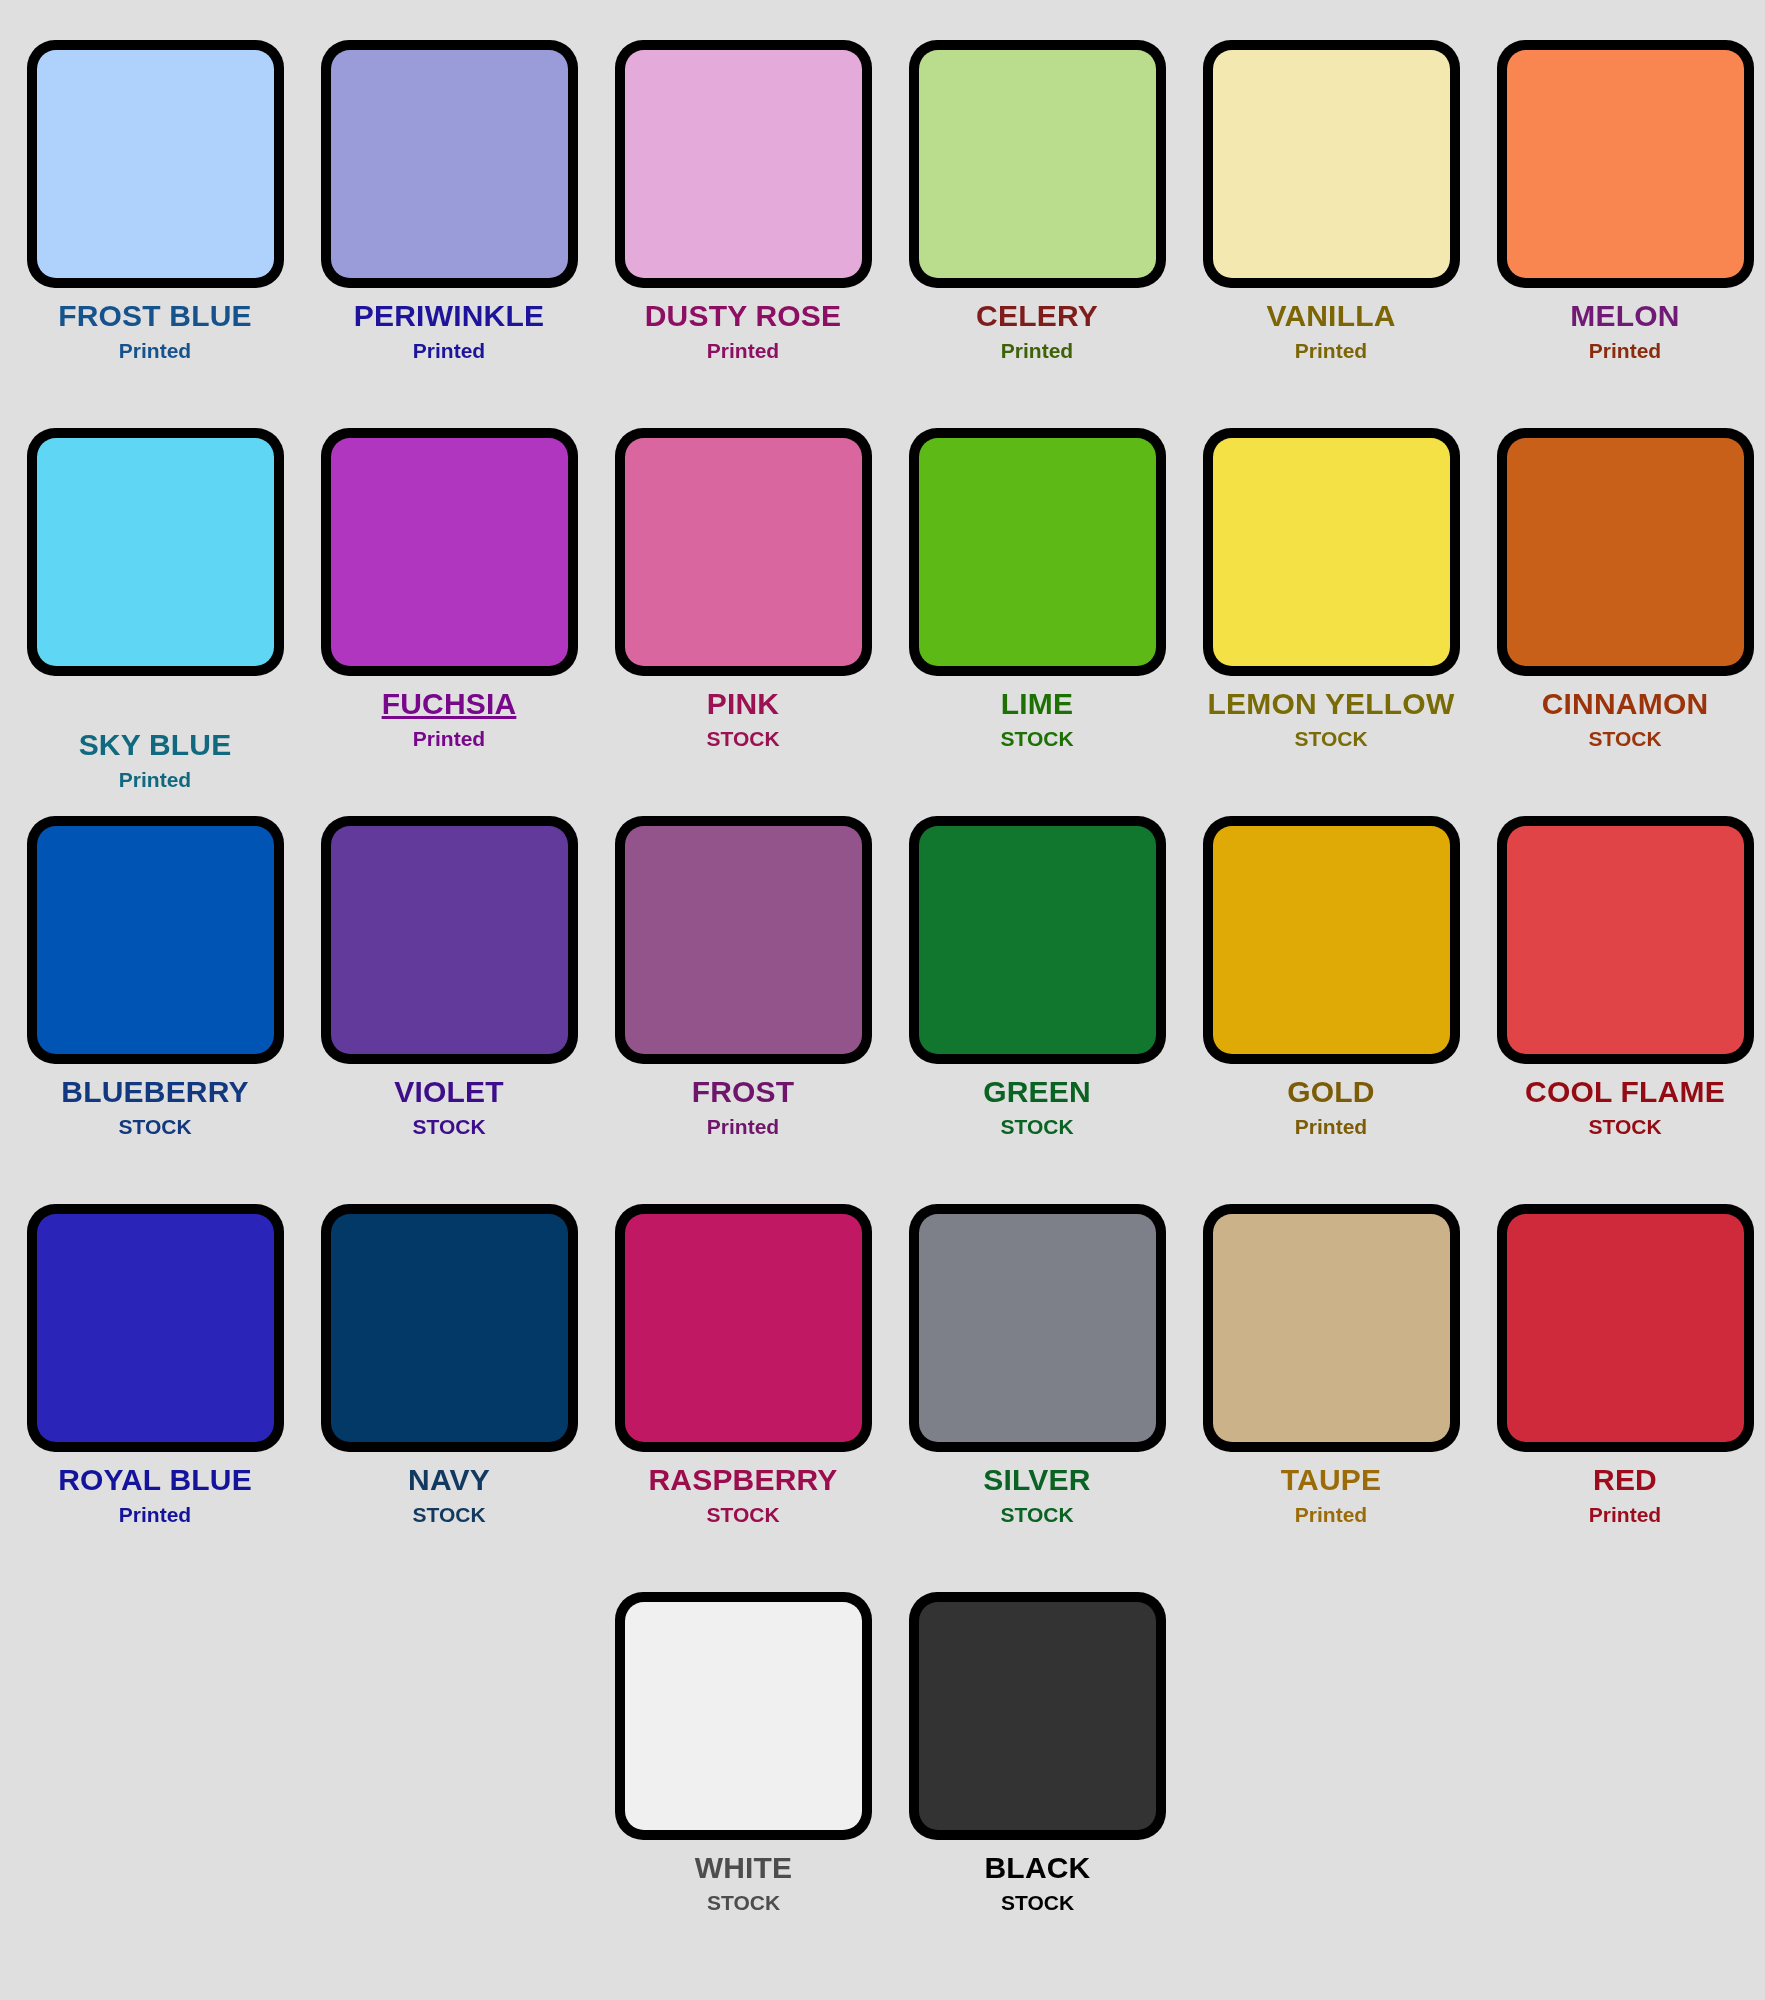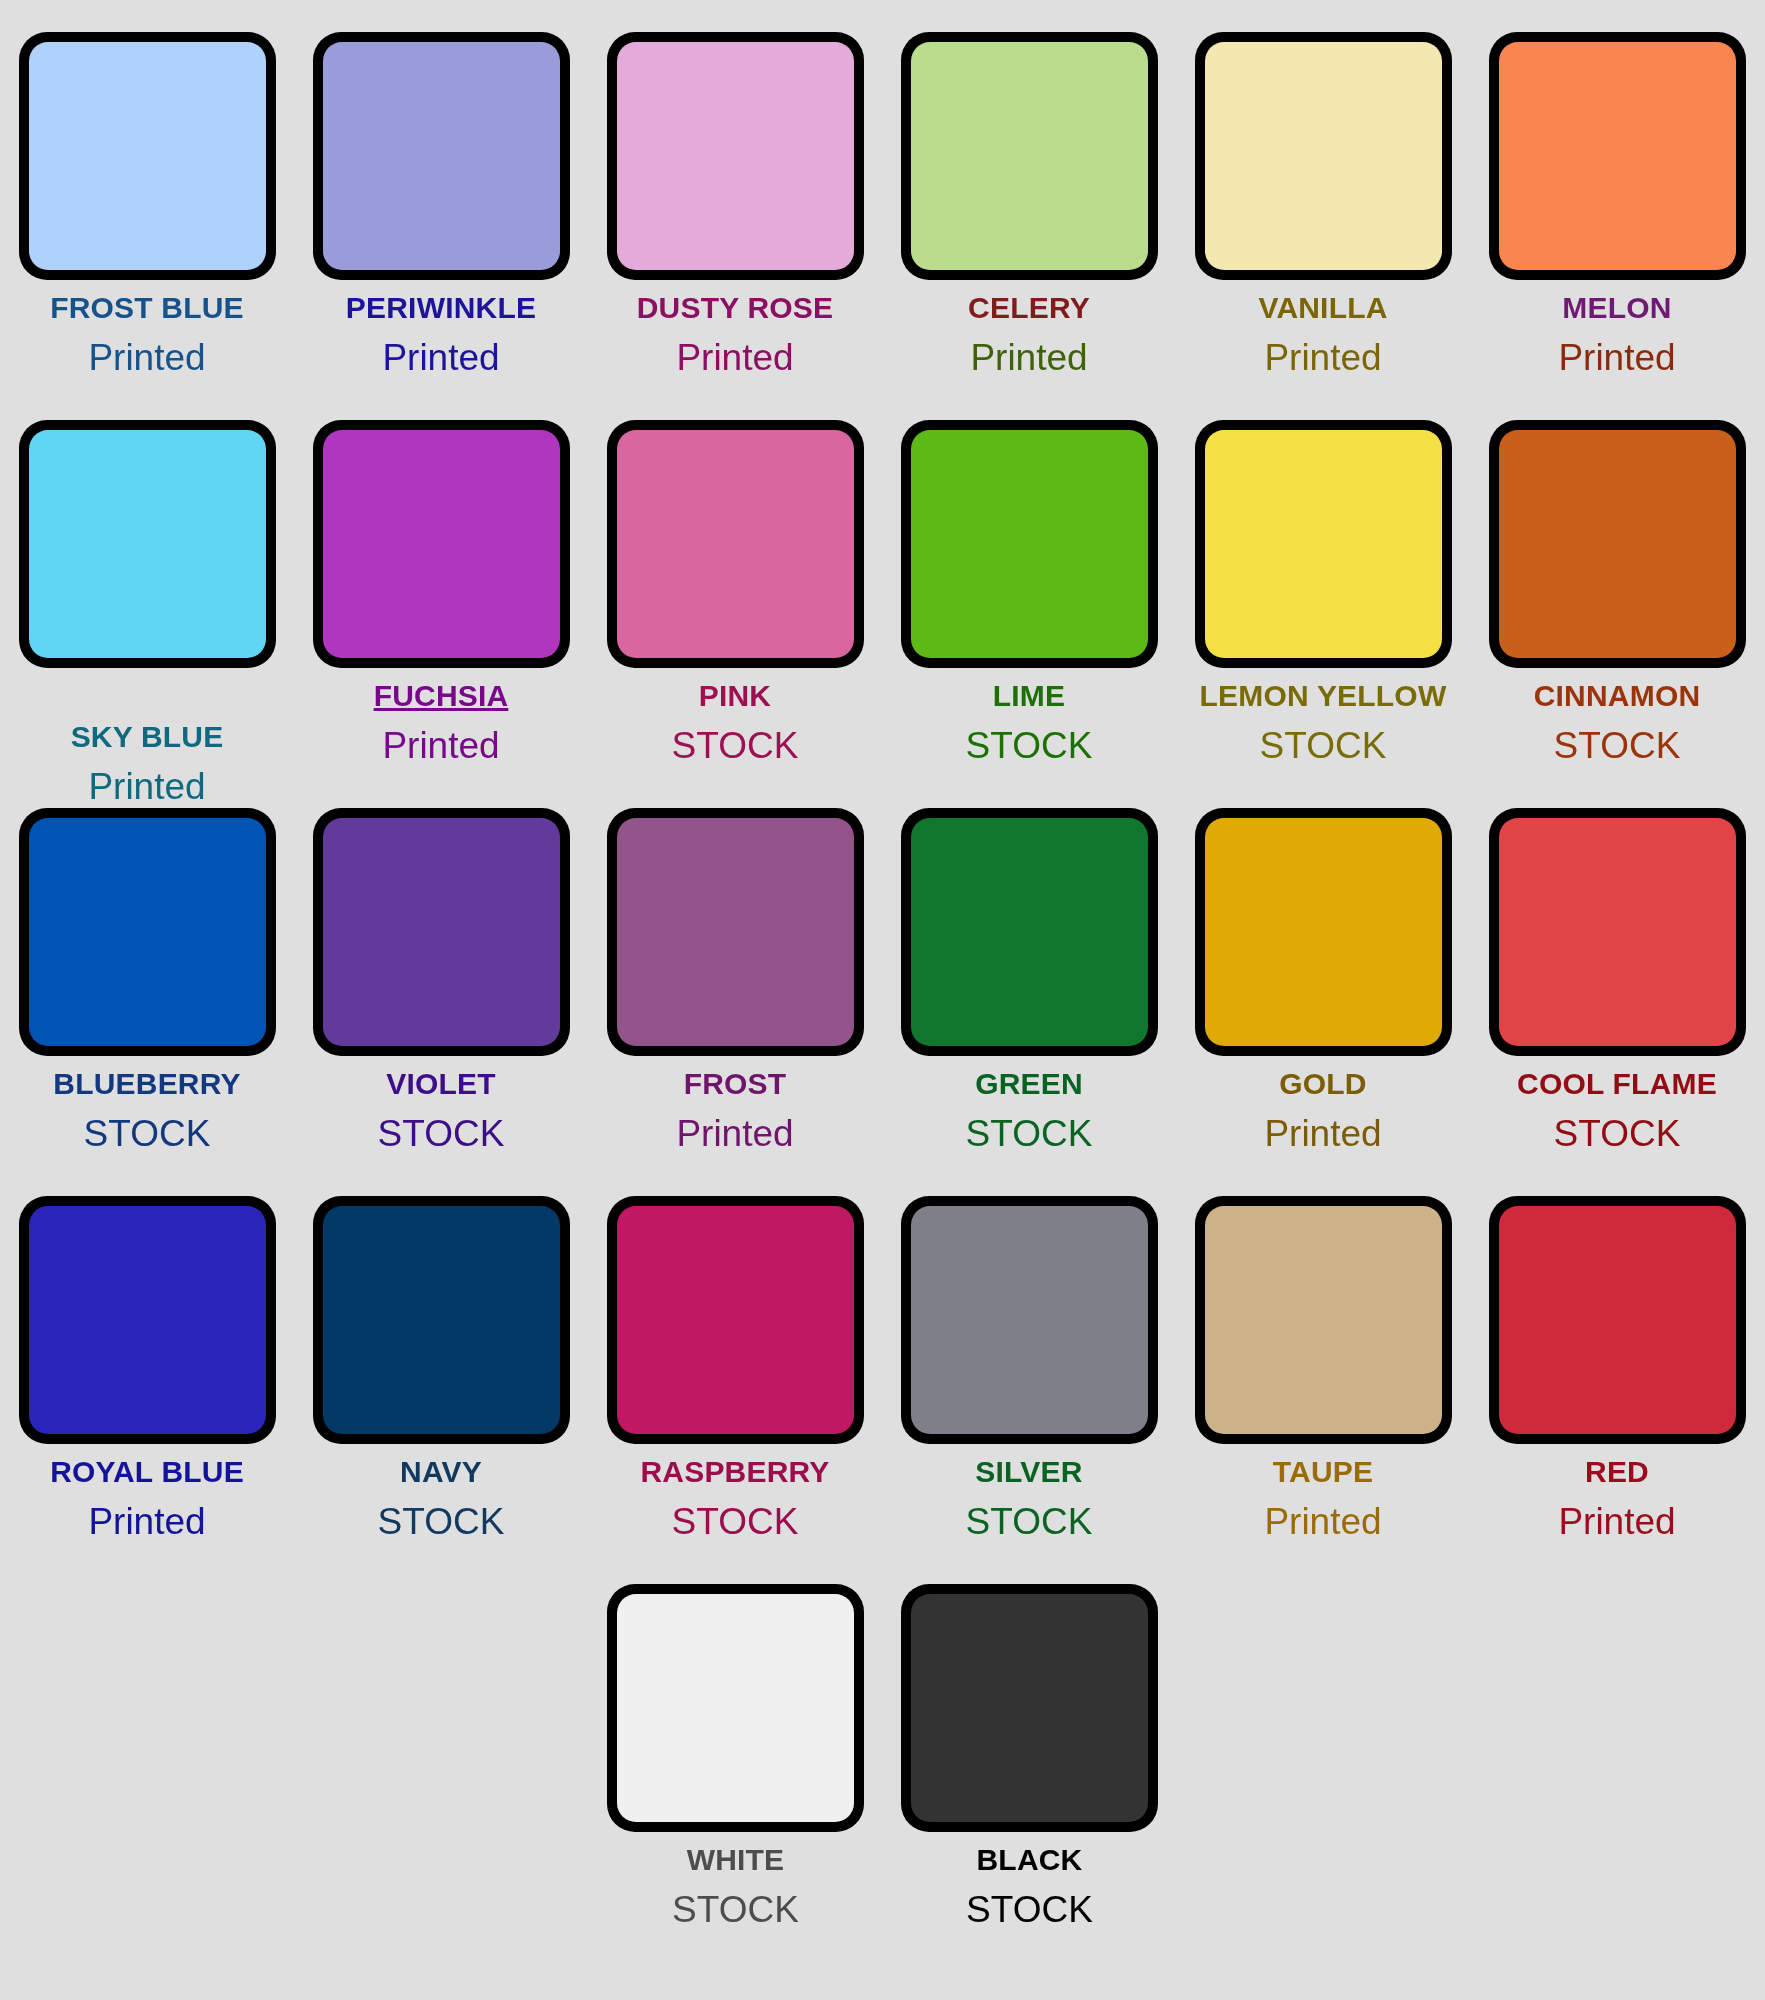--- a/index.html
+++ b/index.html
@@ -13,21 +13,21 @@
     background: #dfdfdf;
     font-family: "Liberation Sans", "DejaVu Sans", sans-serif;
     overflow: hidden;
   }
 
   #swatch-board {
     position: relative;
     width: 1765px;
     height: 1664px;
     box-sizing: border-box;
-    padding: 0;
+    padding: 8px;
   }
 
   .swatch-row {
     display: flex;
     flex-direction: row;
     justify-content: flex-start;
     align-items: flex-start;
     width: 1765px;
     height: 388px;
   }
@@ -74,23 +74,23 @@
   .swatch-name {
     display: block;
     font-size: 30px;
     font-weight: bold;
     letter-spacing: 0.2px;
     white-space: nowrap;
   }
 
   .swatch-status {
     display: block;
-    font-size: 37px;
-    font-weight: normal;
-    margin-top: 16px;
+    font-size: 21px;
+    font-weight: bold;
+    margin-top: 9px;
     white-space: nowrap;
   }
 </style>
 </head>
 <body>
 
 <div id="swatch-board" style="background: rgb(223, 223, 223);">
     <div class="swatch-row">
       <div class="swatch-cell">
         <div class="swatch-chip-outer" style="background: rgb(0, 0, 0);">

